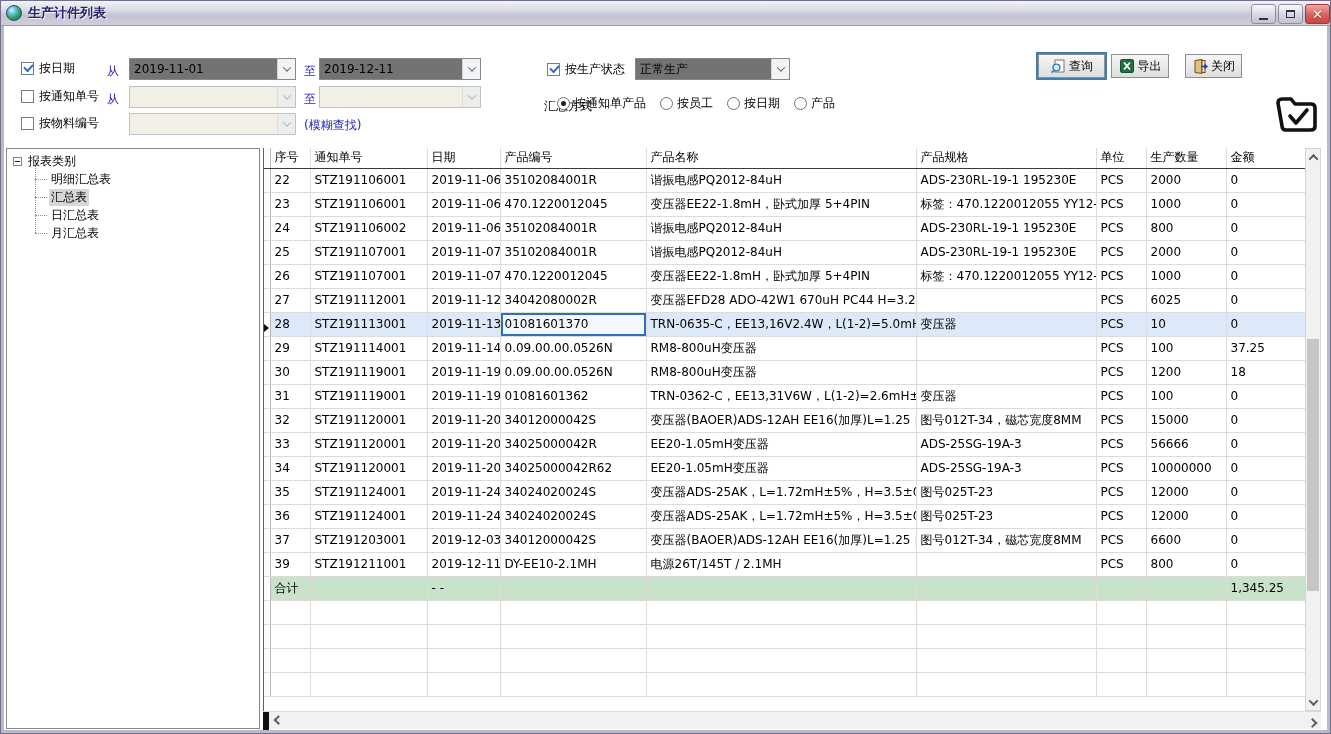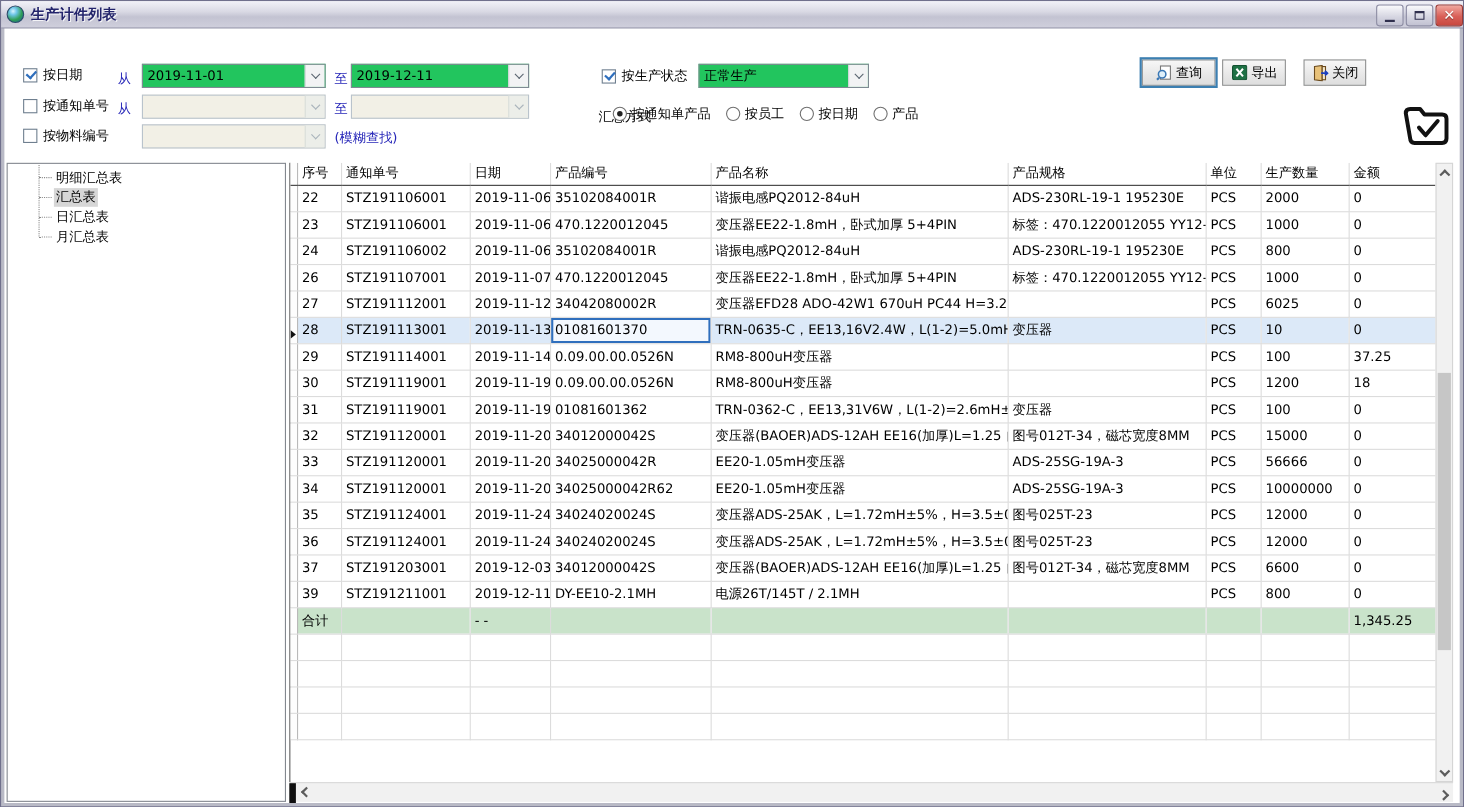--- a/index.html
+++ b/index.html
@@ -33,21 +33,21 @@
   .cb-row { display:flex; align-items:center; gap:5px; cursor:default; }
   .cb { width:13px; height:13px; background:#fff; border:1px solid #6f7f8f; position:relative; flex:0 0 auto; }
   .cb-on::after { content:""; position:absolute; left:2px; top:1px; width:7px; height:4px;
     border-left:2px solid var(--accent,#1f6fc0); border-bottom:2px solid var(--accent,#1f6fc0); transform:rotate(-48deg); }
   .radio-opt { display:inline-flex; align-items:center; gap:4px; margin-right:14px; cursor:default; }
   .radio { width:13px; height:13px; border:1px solid #707070; border-radius:50%; background:#fff; position:relative; flex:0 0 auto; }
   .radio-on::after { content:""; position:absolute; left:3px; top:3px; width:5px; height:5px; border-radius:50%; background:#222; }
   .radio-label { font-size:12px; }
 
   
-  .combo { height:22px; border:1px solid #7f8a93; background:#22c55e; display:flex; align-items:center; }
+  .combo { height:22px; border:1px solid #7f8a93; background:#737373; display:flex; align-items:center; }
   .combo-value { flex:1; font-size:12px; padding:0 4px; overflow:hidden; white-space:nowrap; }
   .combo-btn { width:18px; height:100%; border-left:1px solid #cfd4d8; background:#f2f3f4; display:flex; align-items:center; justify-content:center; }
   .chev { width:6px; height:6px; border-right:1px solid #5a6570; border-bottom:1px solid #5a6570; transform:rotate(45deg) translate(-1px,-1px); }
   .combo.disabled { background:#f2f0e6; border-color:#b9c3cc; }
   .combo.disabled .combo-btn { background:#eceee9; border-left-color:#d9ded9; }
   .combo.disabled .chev { border-color:#aab4bc; }
 
   
   .xbtn { position:absolute; height:24px; font-size:12px; color:#000;
     background:linear-gradient(180deg,#f7f7f7,#e7e7e7 60%,#dedede); border:1px solid #8e8f8f;
@@ -227,20 +227,24 @@
   </button>
 
   <span class="folder-icon">
     <svg width="46" height="44" viewBox="0 0 46 44">
       <path d="M5 12 q0-4 4-4 h9 l4 5 h16 q4 0 4 4 v18 q0 4-4 4 h-25 q-4 0-4-4 z" fill="none" stroke="#111" stroke-width="3.6" stroke-linejoin="round"></path>
       <path d="M17 25 l6 7 l11-13" fill="none" stroke="#111" stroke-width="3.6" stroke-linecap="round" stroke-linejoin="round"></path>
     </svg>
   </span>
 
   <div class="tree-panel">
+    <div class="tree-root-row">
+      <span class="expander"></span>
+      <span class="tree-label">报表类别</span>
+    </div>
     <div class="tree-children">
         <div class="tree-item">
           <span class="tree-stub"></span>
           <span class="tree-label">明细汇总表</span>
         </div>
         <div class="tree-item">
           <span class="tree-stub"></span>
           <span class="tree-label tree-selected">汇总表</span>
         </div>
         <div class="tree-item">
@@ -314,20 +318,32 @@
             <td>2019-11-06</td>
             <td>35102084001R</td>
             <td>谐振电感PQ2012-84uH</td>
             <td>ADS-230RL-19-1 195230E</td>
             <td>PCS</td>
             <td>800</td>
             <td>0</td>
           </tr>
           <tr class="data-row">
             <td class="marker"></td>
+            <td>25</td>
+            <td>STZ191107001</td>
+            <td>2019-11-07</td>
+            <td>35102084001R</td>
+            <td>谐振电感PQ2012-84uH</td>
+            <td>ADS-230RL-19-1 195230E</td>
+            <td>PCS</td>
+            <td>2000</td>
+            <td>0</td>
+          </tr>
+          <tr class="data-row">
+            <td class="marker"></td>
             <td>26</td>
             <td>STZ191107001</td>
             <td>2019-11-07</td>
             <td>470.1220012045</td>
             <td>变压器EE22-1.8mH，卧式加厚 5+4PIN</td>
             <td>标签：470.1220012055 YY12-1</td>
             <td>PCS</td>
             <td>1000</td>
             <td>0</td>
           </tr>

